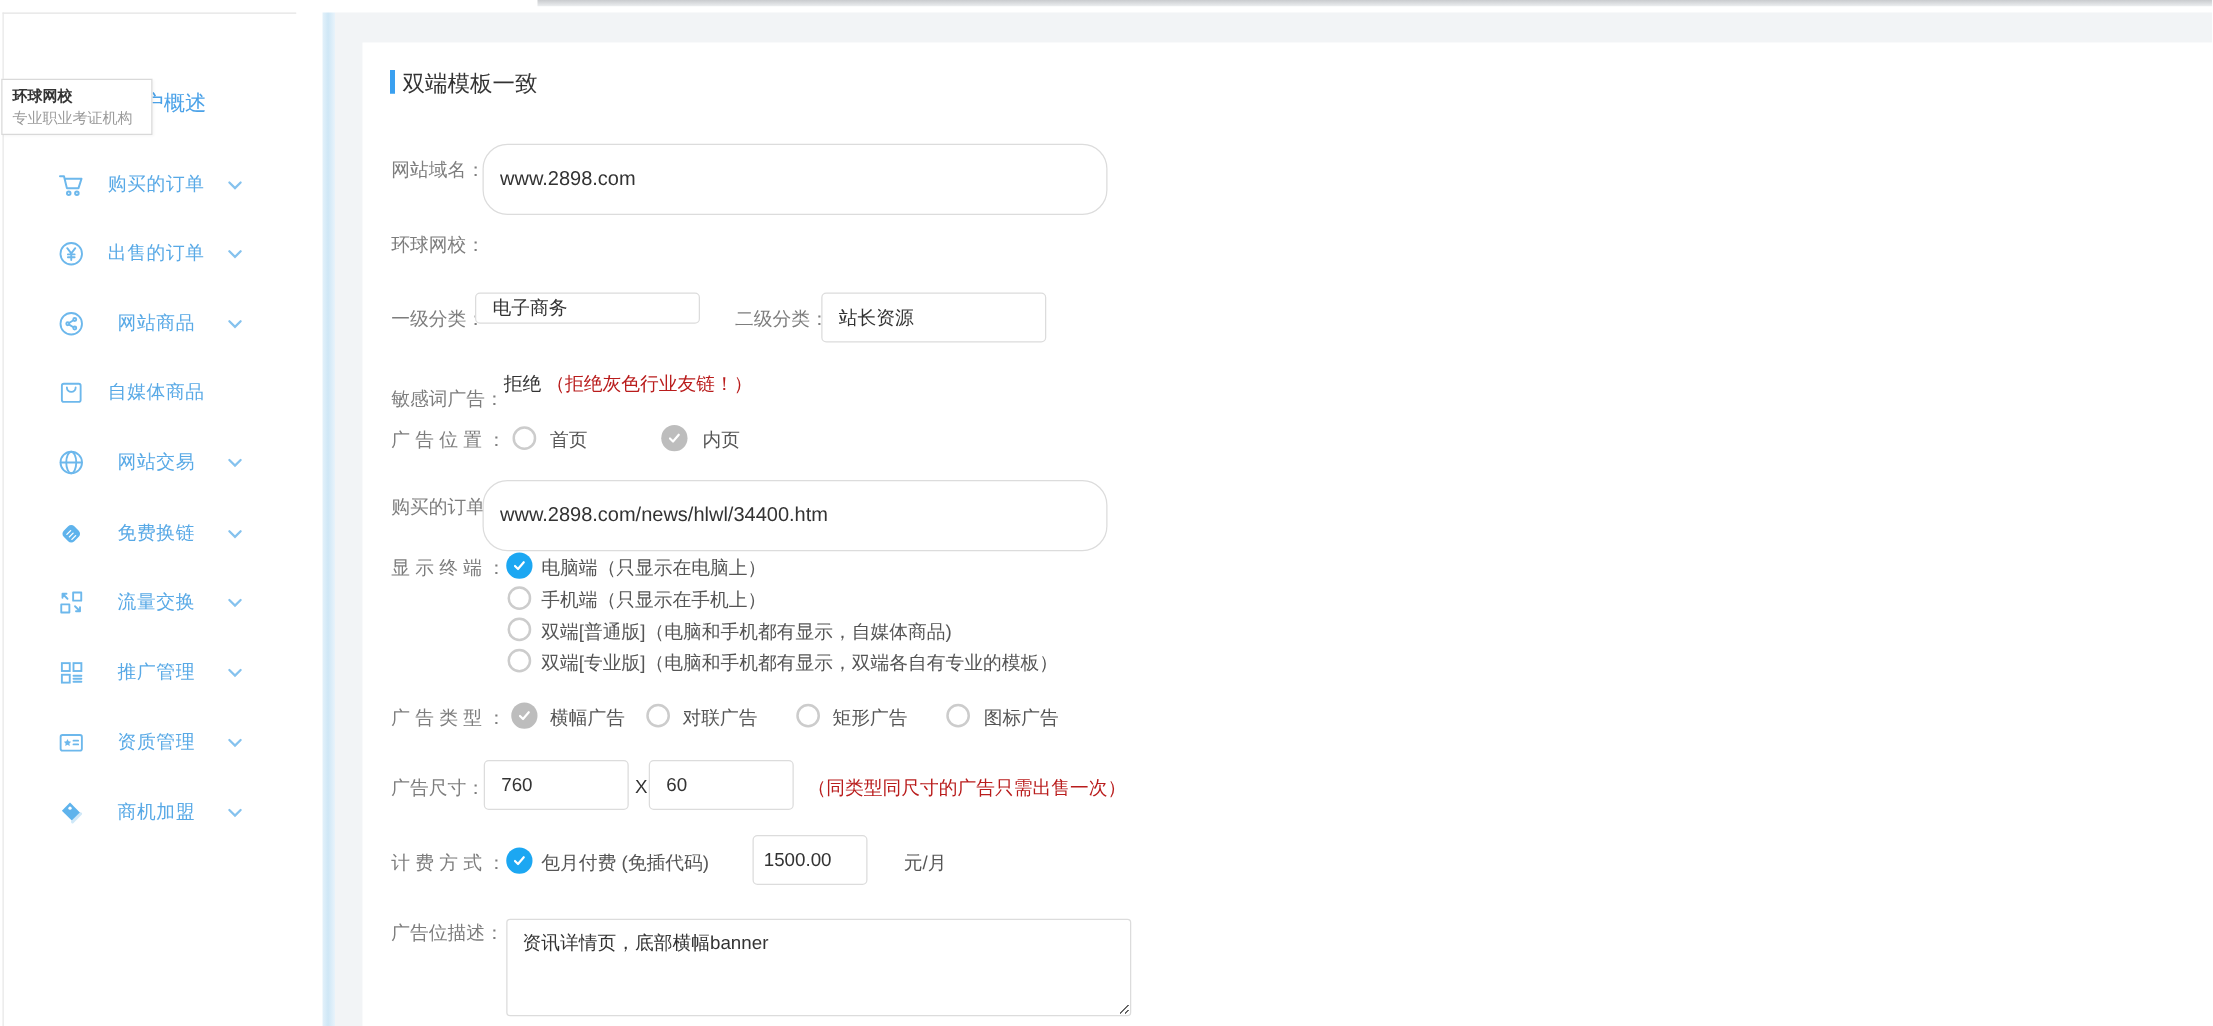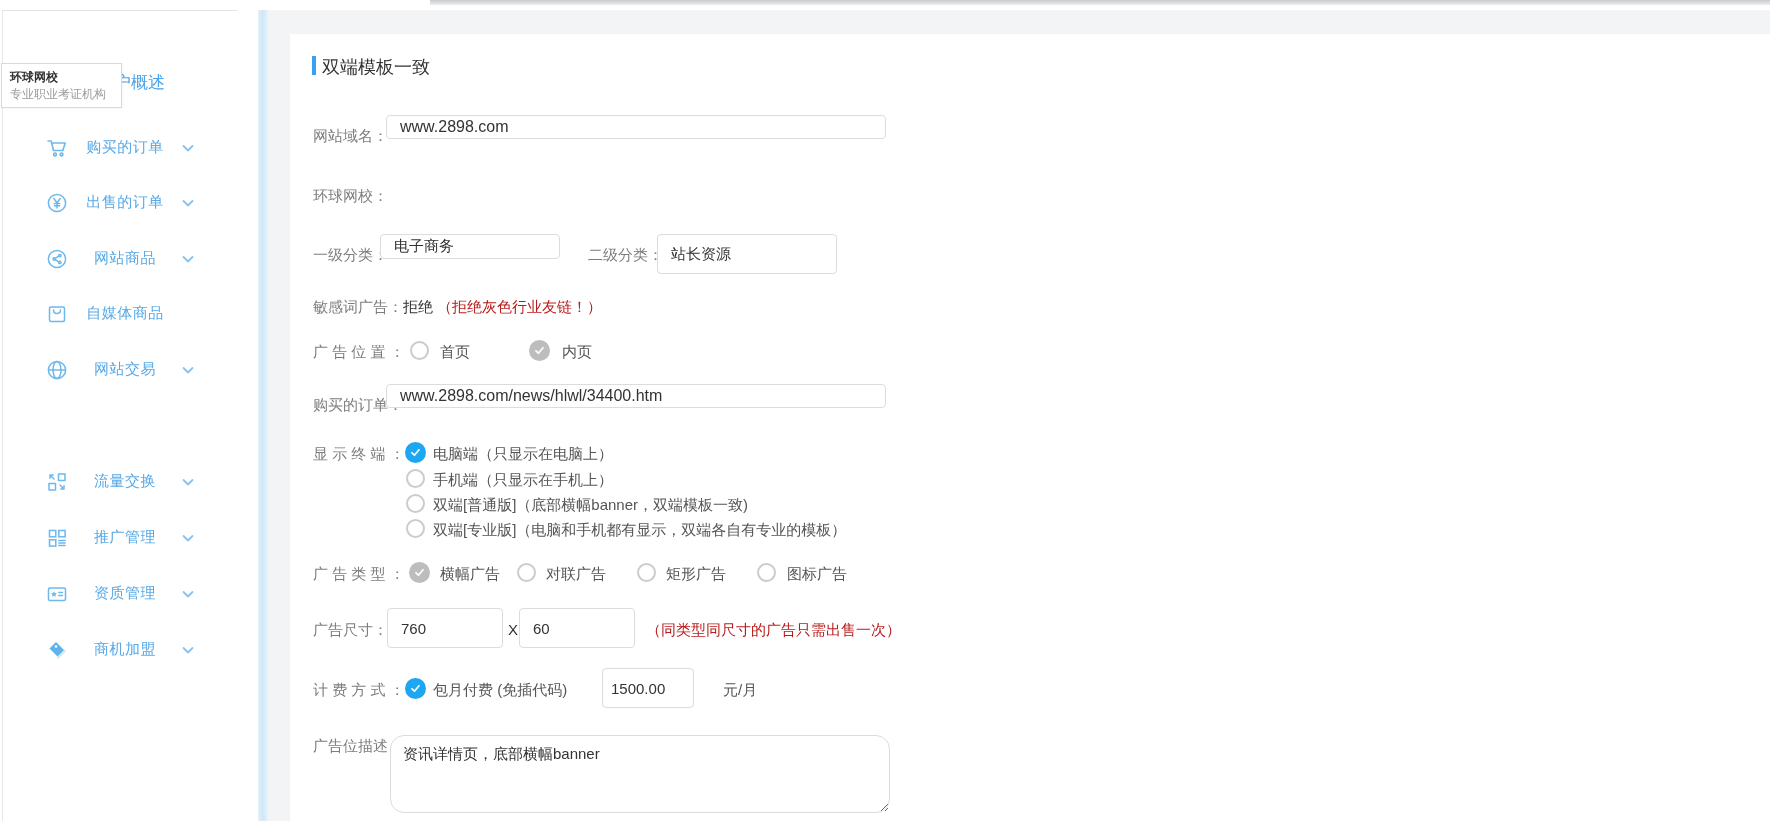--- a/index.html
+++ b/index.html
@@ -33,35 +33,35 @@
   .side-item .chev { position:absolute; left:181px; top:50%; margin-top:-7px; width:14px; height:14px; }
 
   
   .form-title { position:absolute; left:322px; top:55px; font-size:18px; color:#333; }
   .title-bar  { position:absolute; left:312px; top:56px; width:4px; height:19px; background:#3aa0f0; }
 
   .flabel { position:absolute; left:313px; font-size:15px; color:#7d7d7d; white-space:nowrap; }
   .inp { position:absolute; border:1px solid #dcdcdc; border-radius:4px; background:#fff;
          font-size:15px; color:#333; padding:0 13px; outline:none;
          font-family:"Liberation Sans","DejaVu Sans",sans-serif; }
-  .inp.big  { left:386px; width:500px; height:24px; font-size:16px; }
+  .inp.big  { left:386px; width:500px; height:57px; font-size:16px;border-radius:20px; }
   .darktxt  { color:#333; font-size:15px;text-align:center; }
   .redtxt   { color:#b91c1c; font-size:15px; }
 
   .opt-circle { position:absolute; width:19px; height:19px; border:2px solid #ccc; border-radius:50%;
                 background:#fff; cursor:pointer; }
   .opt-check  { position:absolute; width:21px; height:21px; border-radius:50%; cursor:pointer;
                 display:flex; align-items:center; justify-content:center; }
   .opt-check.blue { background:#1ca7f2; }
   .opt-check.gray { background:#bdbdbd; }
   .opt-check svg  { width:13px; height:13px; }
   .opt-label { position:absolute; font-size:15px; color:#555; white-space:nowrap; }
 
-  .textarea { position:absolute; left:390px; top:735px; width:500px; height:78px;
-              border:1px solid #dcdcdc; border-radius:14px; font-size:15px; color:#333;
+  .textarea { position:absolute; left:405px; top:735px; width:500px; height:78px;
+              border:1px solid #dcdcdc; border-radius:3px; font-size:15px; color:#333;
               padding:9px 12px; resize:both; outline:none;
               font-family:"Liberation Sans","DejaVu Sans",sans-serif; }
 </style>
 </head>
 <body>
 
 <div class="screen">
 
   <div class="main-bg"></div>
   <div class="top-shade"></div>
@@ -127,20 +127,30 @@
       <circle cx="12" cy="12" r="8.6"></circle>
         <ellipse cx="12" cy="12" rx="4" ry="8.6"></ellipse>
         <path d="M3.6 12h16.8"></path>
     </svg>
     <span class="lbl">网站交易</span>
     <svg class="chev" viewBox="0 0 14 14" fill="none" stroke="#85c2ee" stroke-width="1.8" stroke-linecap="round">
         <path d="M2.5 5l4.5 4.5L11.5 5"></path>
       </svg>
   </div>
 
+  <div class="side-item" style="top:409px">
+    <svg class="icn" viewBox="0 0 24 24">
+      <rect x="6" y="6" width="12" height="12" rx="3.5" transform="rotate(45 12 12)" fill="#5fb3ec"></rect>
+      <path d="M8.5 12.5l3-3M10.5 14.5l3-3M12.5 16.5l3-3" stroke="#fff" stroke-width="1.1" stroke-linecap="round"></path>
+    </svg>
+    <span class="lbl">免费换链</span>
+    <svg class="chev" viewBox="0 0 14 14" fill="none" stroke="#85c2ee" stroke-width="1.8" stroke-linecap="round">
+        <path d="M2.5 5l4.5 4.5L11.5 5"></path>
+      </svg>
+  </div>
 
   <div class="side-item" style="top:464px">
     <svg class="icn" viewBox="0 0 24 24" fill="none" stroke="#6db8ec" stroke-width="1.5" stroke-linecap="round" stroke-linejoin="round">
       <rect x="13.5" y="4" width="6.5" height="6.5"></rect>
         <rect x="4" y="13.5" width="6.5" height="6.5"></rect>
       <path d="M9 9L5 5M5 8.2V5h3.2M15 15l4 4M19 15.8V19h-3.2"></path>
     </svg>
     <span class="lbl">流量交换</span>
     <svg class="chev" viewBox="0 0 14 14" fill="none" stroke="#85c2ee" stroke-width="1.8" stroke-linecap="round">
         <path d="M2.5 5l4.5 4.5L11.5 5"></path>
@@ -190,21 +200,21 @@
   <div class="flabel" style="top:127px">网站域名：</div>
   <input class="inp big" style="top: 115px;" value="www.2898.com">
 
   <div class="flabel" style="top:187px">环球网校：</div>
 
   <div class="flabel" style="top:246px">一级分类：</div>
   <input class="inp" style="left: 380px; top: 234px; width: 180px; height: 25px;" value="电子商务">
   <div class="flabel" style="left:588px; top:246px">二级分类：</div>
   <input class="inp" style="left: 657px; top: 234px; width: 180px; height: 40px;" value="站长资源">
 
-  <div class="flabel" style="top:298px">敏感词广告：</div>
+  <div class="flabel" style="top:310px">敏感词广告：</div>
   <span class="darktxt" style="position:absolute; left:403px; top:298px">拒绝</span>
   <span class="redtxt" style="position:absolute; left:437px; top:298px">（拒绝灰色行业友链！）</span>
 
   <div class="flabel" style="top:343px">广 告 位 置 ：</div>
   <span class="opt-circle" style="left:410px; top:341px"></span>
   <span class="opt-label" style="left:440px; top:343px">首页</span>
   <span class="opt-check gray" style="left:529px; top:340px">
     <svg viewBox="0 0 24 24">
         <path d="M5.5 12.5l4.5 4.5 8.5-10" stroke="#fff" stroke-width="3.2" fill="none" stroke-linecap="round" stroke-linejoin="round"></path>
       </svg>
@@ -217,21 +227,21 @@
   <div class="flabel" style="top:445px">显 示 终 端 ：</div>
   <span class="opt-check blue" style="left:405px; top:442px">
     <svg viewBox="0 0 24 24">
         <path d="M5.5 12.5l4.5 4.5 8.5-10" stroke="#fff" stroke-width="3.2" fill="none" stroke-linecap="round" stroke-linejoin="round"></path>
       </svg>
   </span>
   <span class="opt-label" style="left:433px; top:445px">电脑端（只显示在电脑上）</span>
   <span class="opt-circle" style="left:406px; top:469px"></span>
   <span class="opt-label" style="left:433px; top:471px">手机端（只显示在手机上）</span>
   <span class="opt-circle" style="left:406px; top:494px"></span>
-  <span class="opt-label" style="left:433px; top:496px">双端[普通版]（底部横幅banner，双端模板一致)</span>
+  <span class="opt-label" style="left:433px; top:496px">双端[普通版]（电脑和手机都有显示，自媒体商品)</span>
   <span class="opt-circle" style="left:406px; top:519px"></span>
   <span class="opt-label" style="left:433px; top:521px">双端[专业版]（电脑和手机都有显示，双端各自有专业的模板）</span>
 
   <div class="flabel" style="top:565px">广 告 类 型 ：</div>
   <span class="opt-check gray" style="left:409px; top:562px">
     <svg viewBox="0 0 24 24">
         <path d="M5.5 12.5l4.5 4.5 8.5-10" stroke="#fff" stroke-width="3.2" fill="none" stroke-linecap="round" stroke-linejoin="round"></path>
       </svg>
   </span>
   <span class="opt-label" style="left:440px; top:565px">横幅广告</span>

